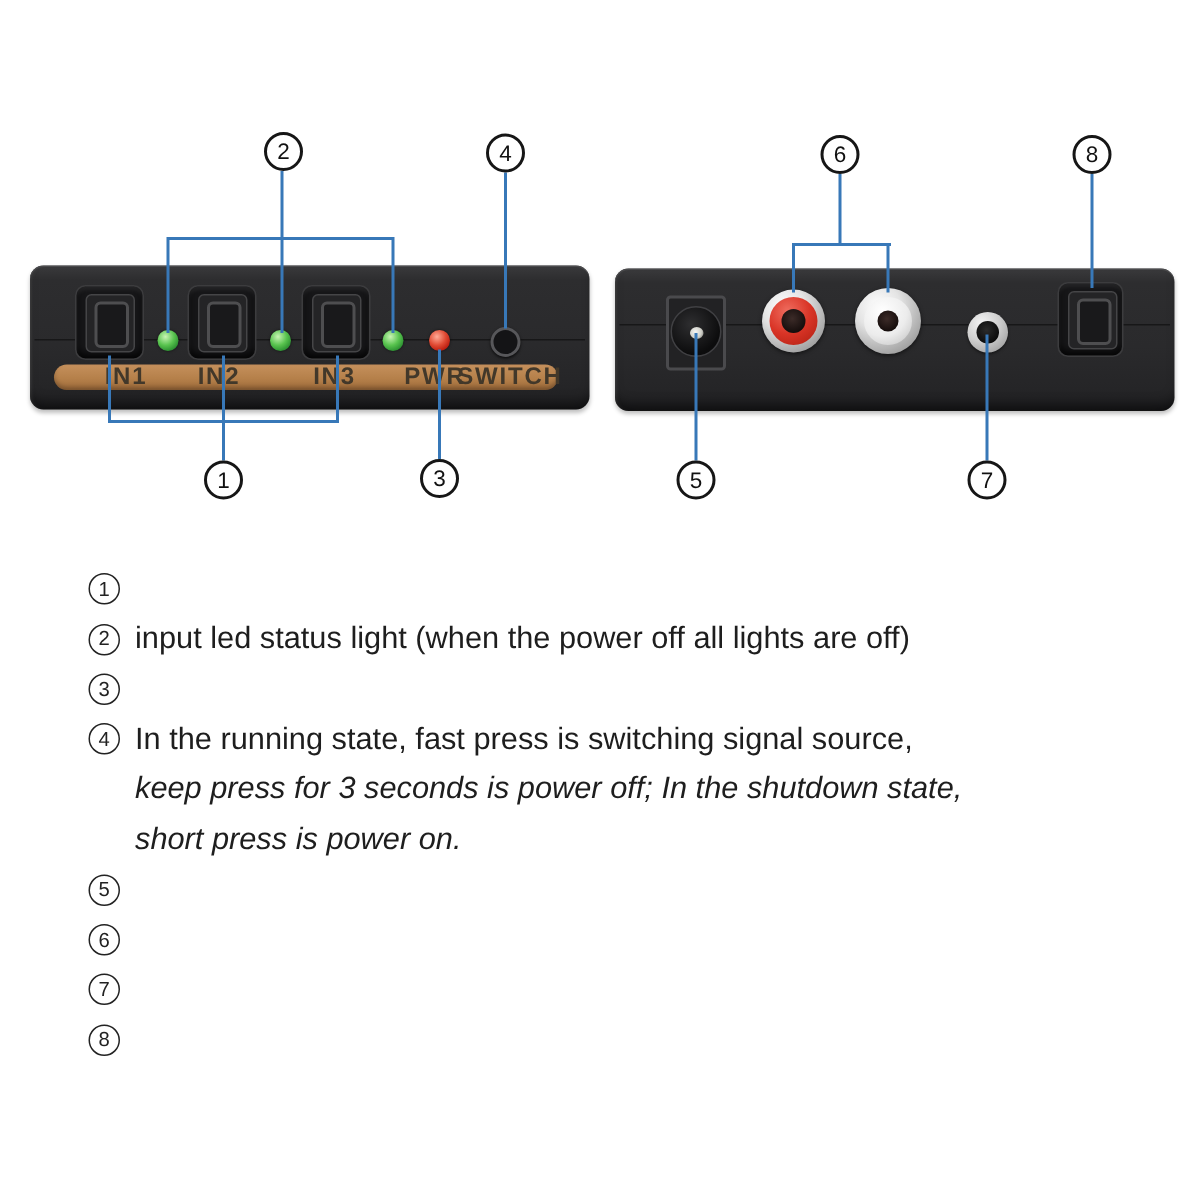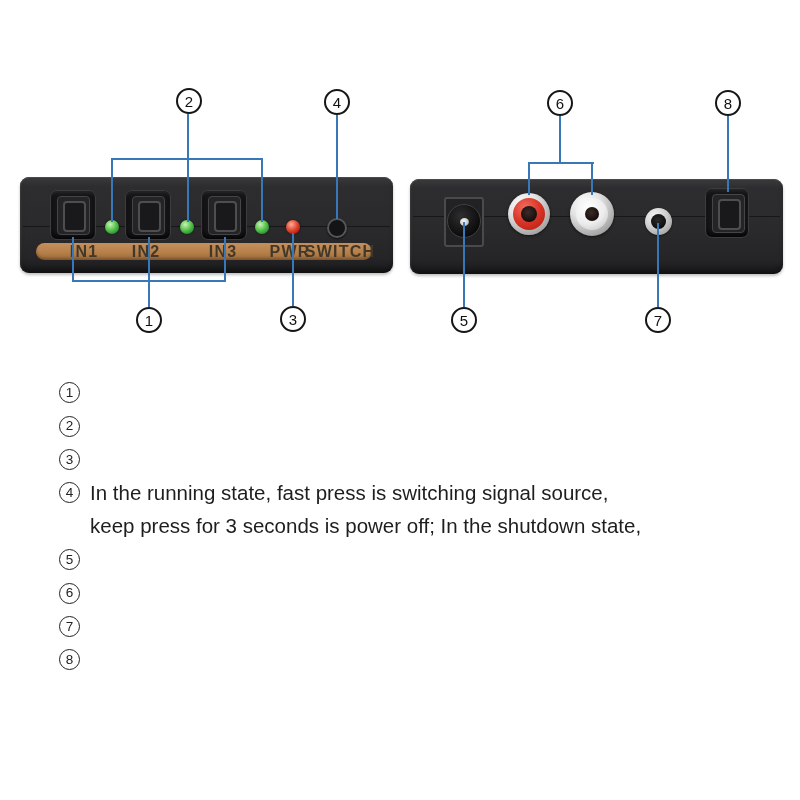--- a/index.html
+++ b/index.html
@@ -85,21 +85,21 @@
     font-size:15px;color:#111;z-index:6;line-height:1;
   }
   
   .legend{position:absolute;left:59px;top:376px;width:710px;list-style:none;margin:0;padding:0;z-index:2;}
   .lg-row{display:flex;align-items:center;height:33.4px;font-size:20.5px;color:#1e1e1e;}
   .lg-num{
     flex:0 0 auto;width:21px;height:21px;border:1.6px solid #222;border-radius:50%;
     display:inline-flex;align-items:center;justify-content:center;
     font-size:13.5px;color:#222;margin-right:10px;box-sizing:border-box;line-height:1;
   }
-  .lg-cont{padding-left:31px;}
+  .lg-cont{padding-left:31px;font-style:italic;}
   .lg-text{white-space:nowrap;}
 </style>
 </head>
 <body>
 
 <div id="canvas">
 
   <div class="device" style="left:20px;top:177px;width:373px;height:96px;">
     <div class="seam" style="top:49px;"></div>
 
@@ -196,31 +196,35 @@
   <div class="callout" style="left:547px;top:90px;">6</div>
   <div class="callout" style="left:645px;top:307px;">7</div>
   <div class="callout" style="left:715px;top:90px;">8</div>
 
   <ul class="legend">
     <li class="lg-row">
       <span class="lg-num">1</span>
     </li>
     <li class="lg-row">
       <span class="lg-num">2</span>
+      <span class="lg-text">input led status light (when the power off all lights are off)</span>
     </li>
     <li class="lg-row">
       <span class="lg-num">3</span>
     </li>
     <li class="lg-row">
       <span class="lg-num">4</span>
       <span class="lg-text">In the running state, fast press is switching signal source,</span>
     </li>
     <li class="lg-row lg-cont">
       <span class="lg-text">keep press for 3 seconds is power off; In the shutdown state,</span>
     </li>
+    <li class="lg-row lg-cont">
+      <span class="lg-text">short press is power on.</span>
+    </li>
     <li class="lg-row">
       <span class="lg-num">5</span>
     </li>
     <li class="lg-row">
       <span class="lg-num">6</span>
     </li>
     <li class="lg-row">
       <span class="lg-num">7</span>
     </li>
     <li class="lg-row">

